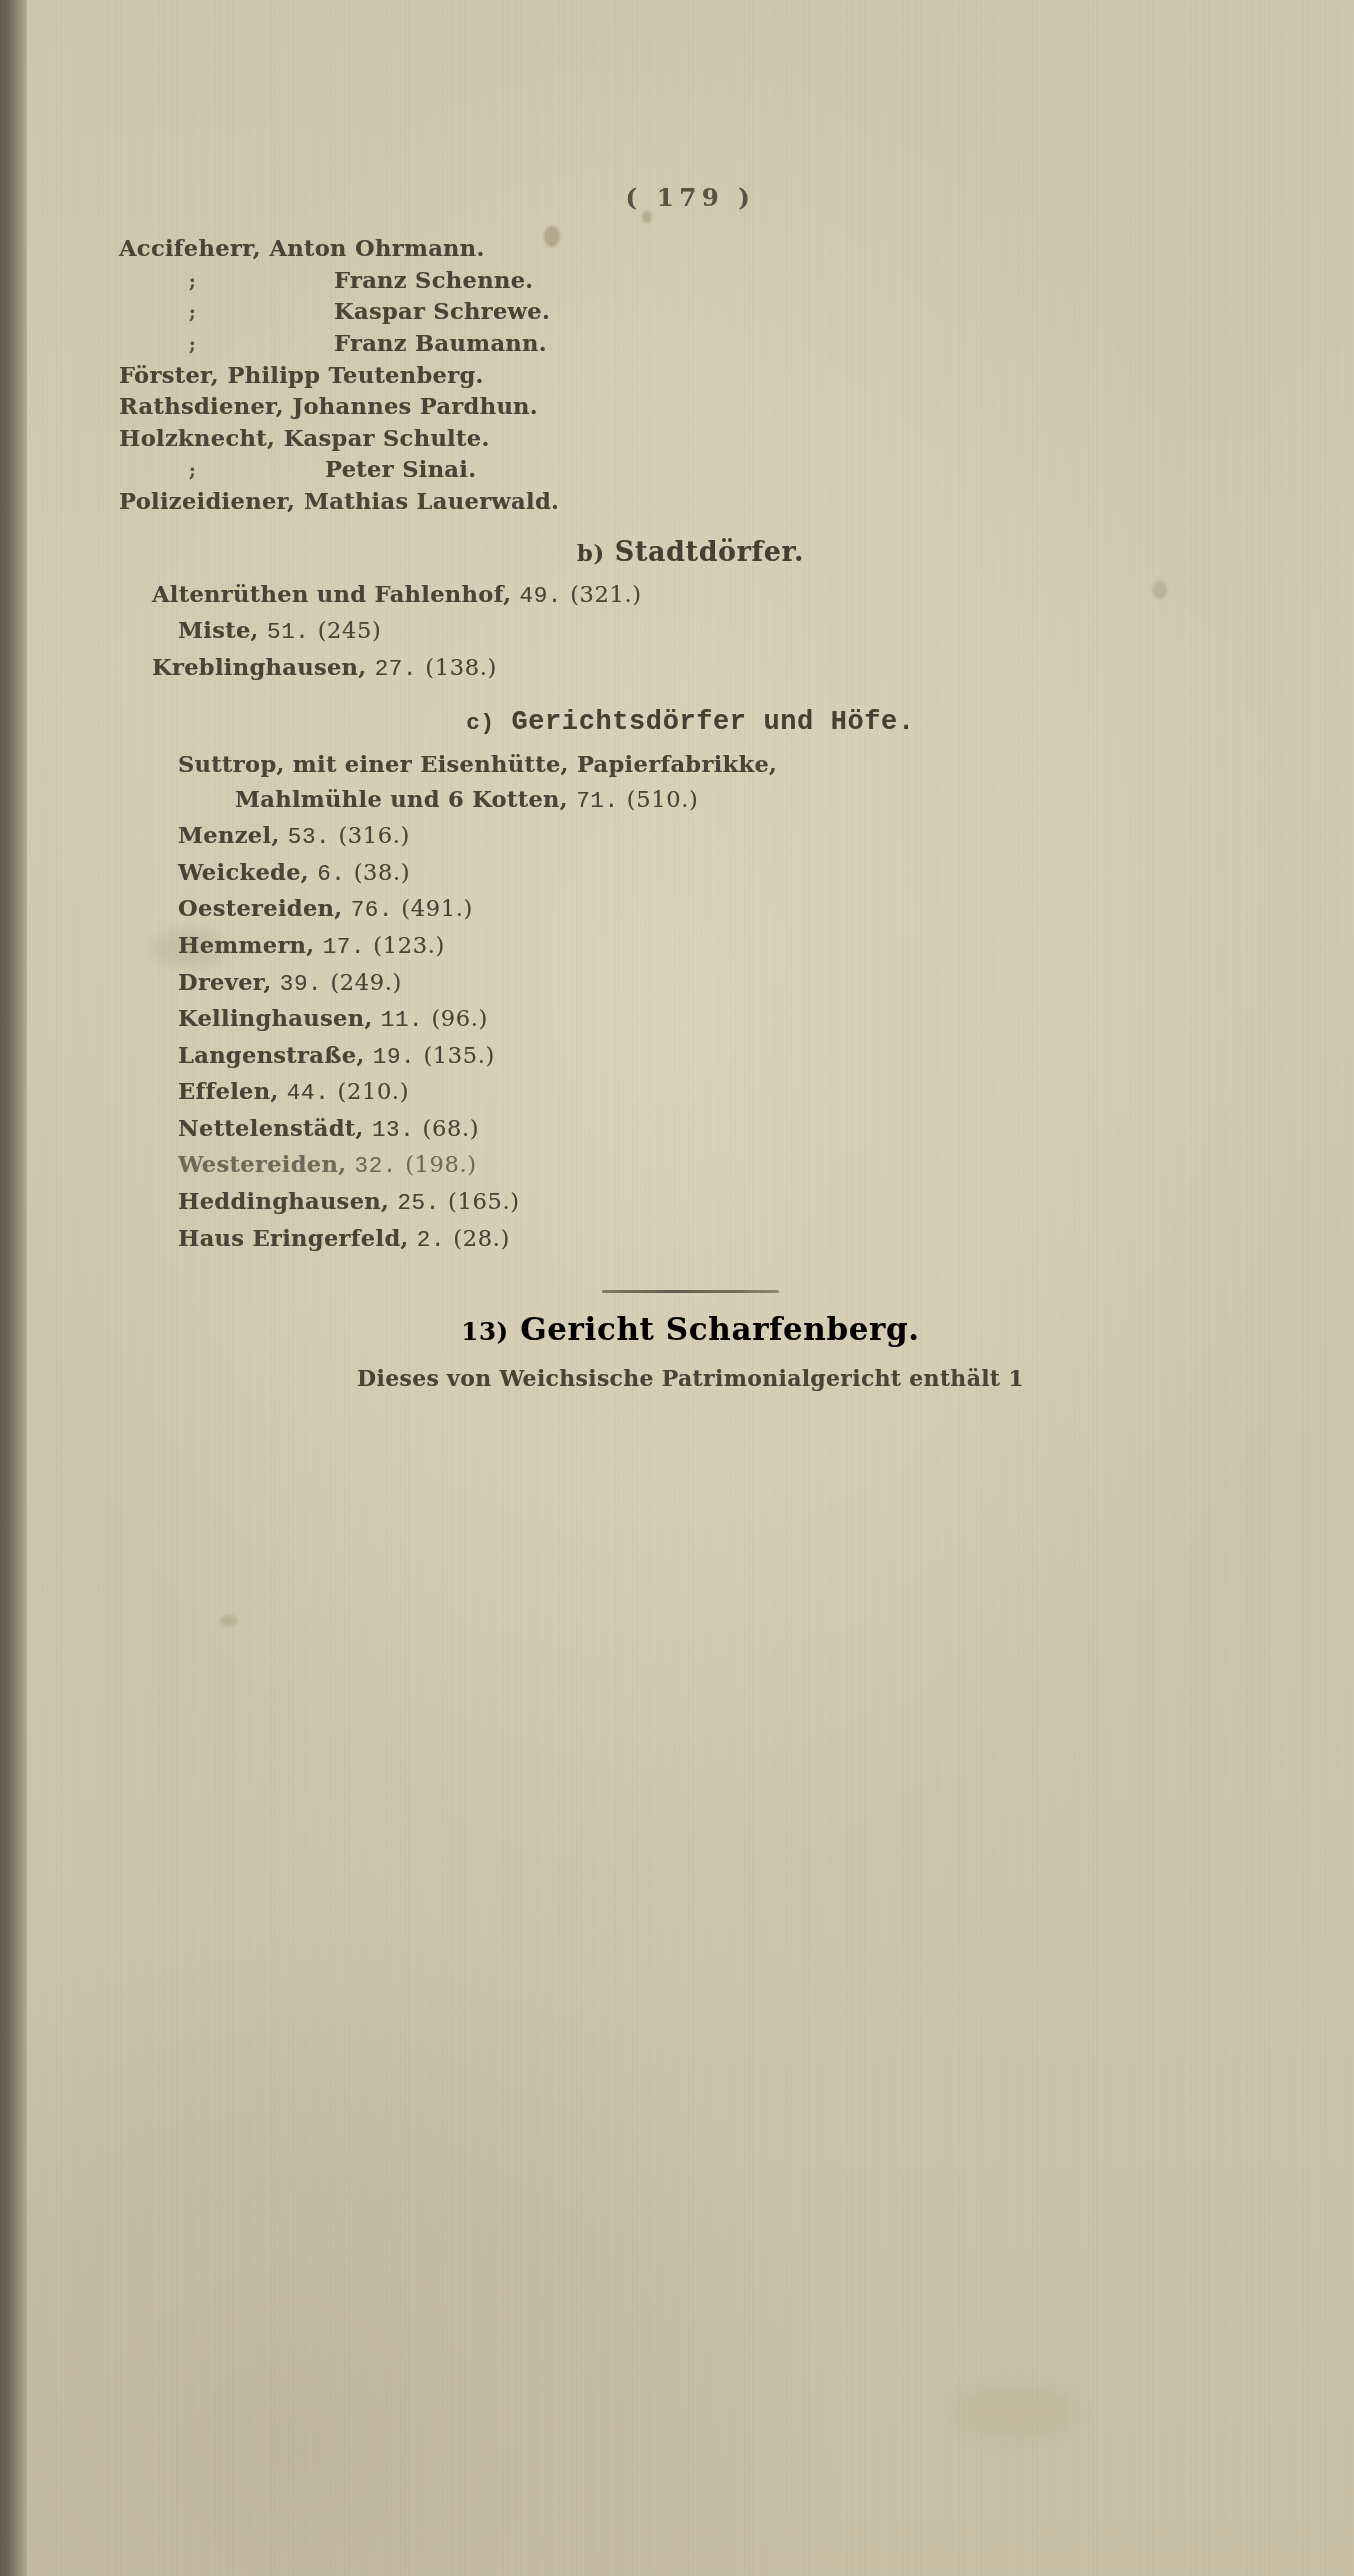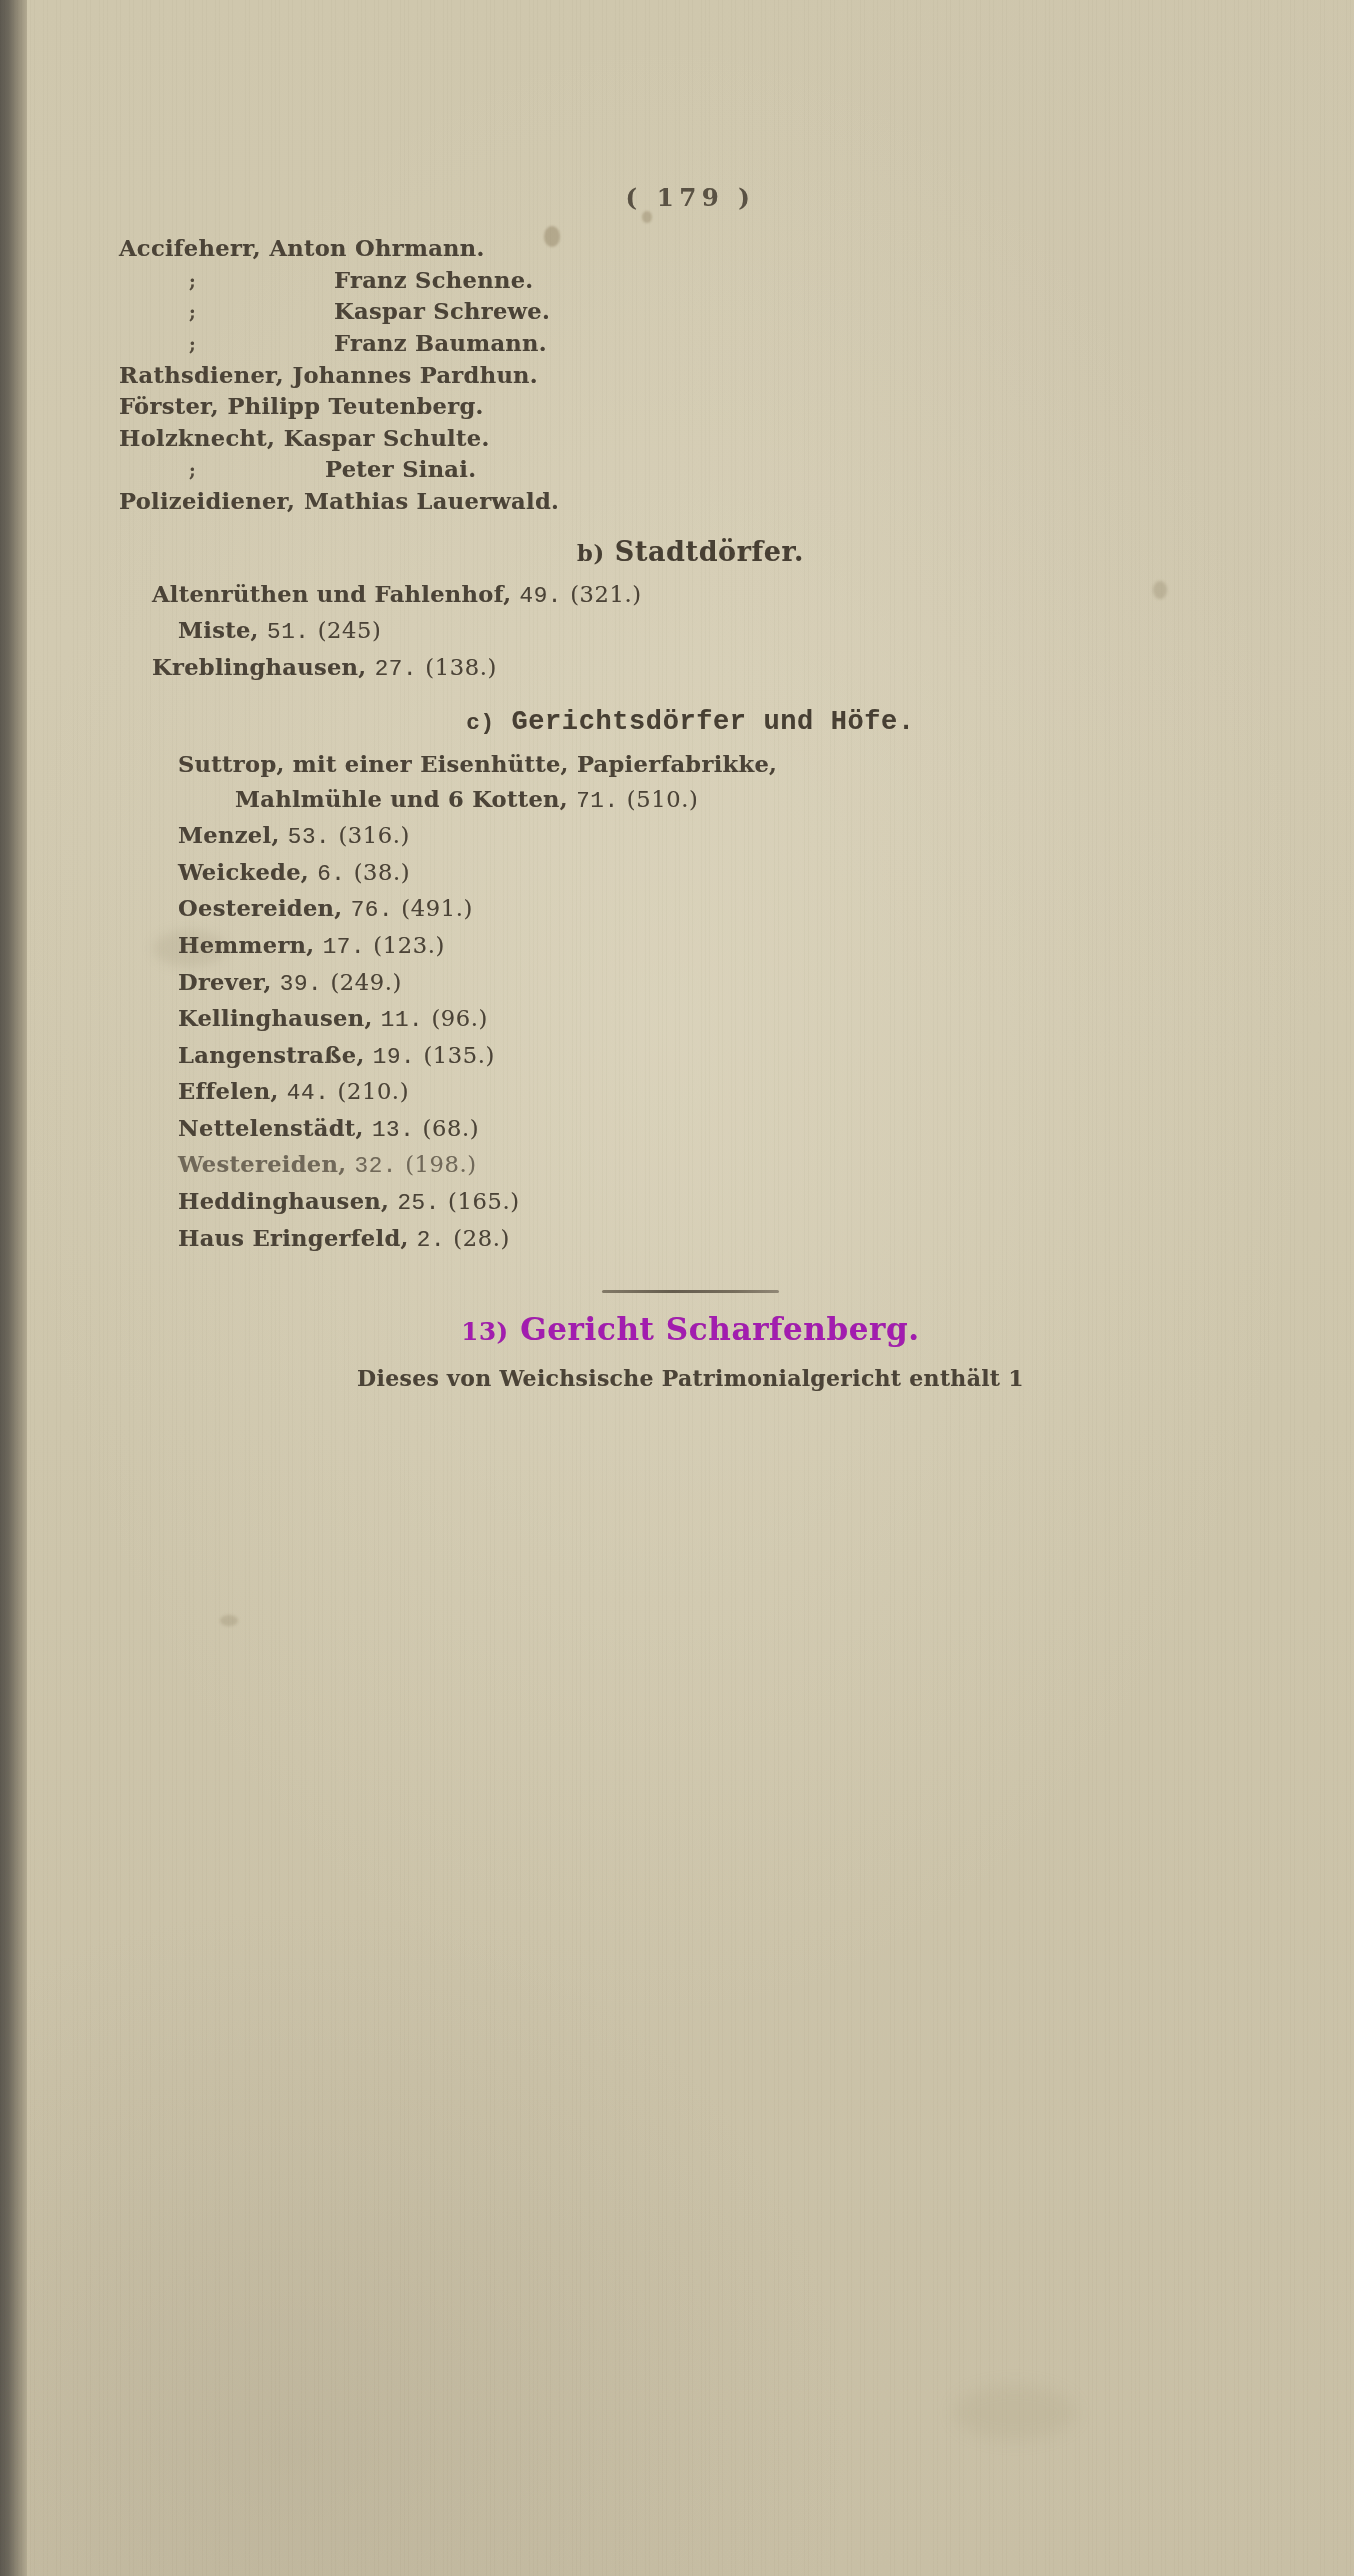--- a/index.html
+++ b/index.html
@@ -125,21 +125,21 @@
     background:linear-gradient(90deg,#7b7260,#5b5244 40%,#6e6554 75%,#8a8170);
     border-radius:1.8px;
     opacity:.92;
   }
 
   .court-title{
     text-align:center;
     font-size:31px;
     letter-spacing:0.6px;
     margin:0 0 16px 0;
-    color:#a21caf;
+    color:#000000;
   }
   .court-title .num{font-size:24.5px;}
 
   .summary{
     text-align:center;
     font-size:22px;
     line-height:1.45;
     color:#4b4337;
   }
   .summary .l1{white-space:nowrap;}
@@ -180,27 +180,27 @@
         <span class="off-role ditto">;</span>
         <span class="off-name">Kaspar Schrewe.</span>
       </div>
 
       <div class="line off-row indent fraktur">
         <span class="off-role ditto">;</span>
         <span class="off-name">Franz Baumann.</span>
       </div>
 
       <div class="line off-row fraktur">
+        <span class="off-role named">Förster,</span>
+        <span class="off-name">Philipp Teutenberg.</span>
+      </div>
+
+      <div class="line off-row fraktur">
         <span class="off-role named">Rathsdiener,</span>
         <span class="off-name">Johannes Pardhun.</span>
-      </div>
-
-      <div class="line off-row fraktur">
-        <span class="off-role named">Förster,</span>
-        <span class="off-name">Philipp Teutenberg.</span>
       </div>
 
       <div class="line off-row fraktur">
         <span class="off-role named">Holzknecht,</span>
         <span class="off-name">Kaspar Schulte.</span>
       </div>
 
       <div class="line off-row indent2 fraktur">
         <span class="off-role ditto">;</span>
         <span class="off-name">Peter Sinai.</span>

